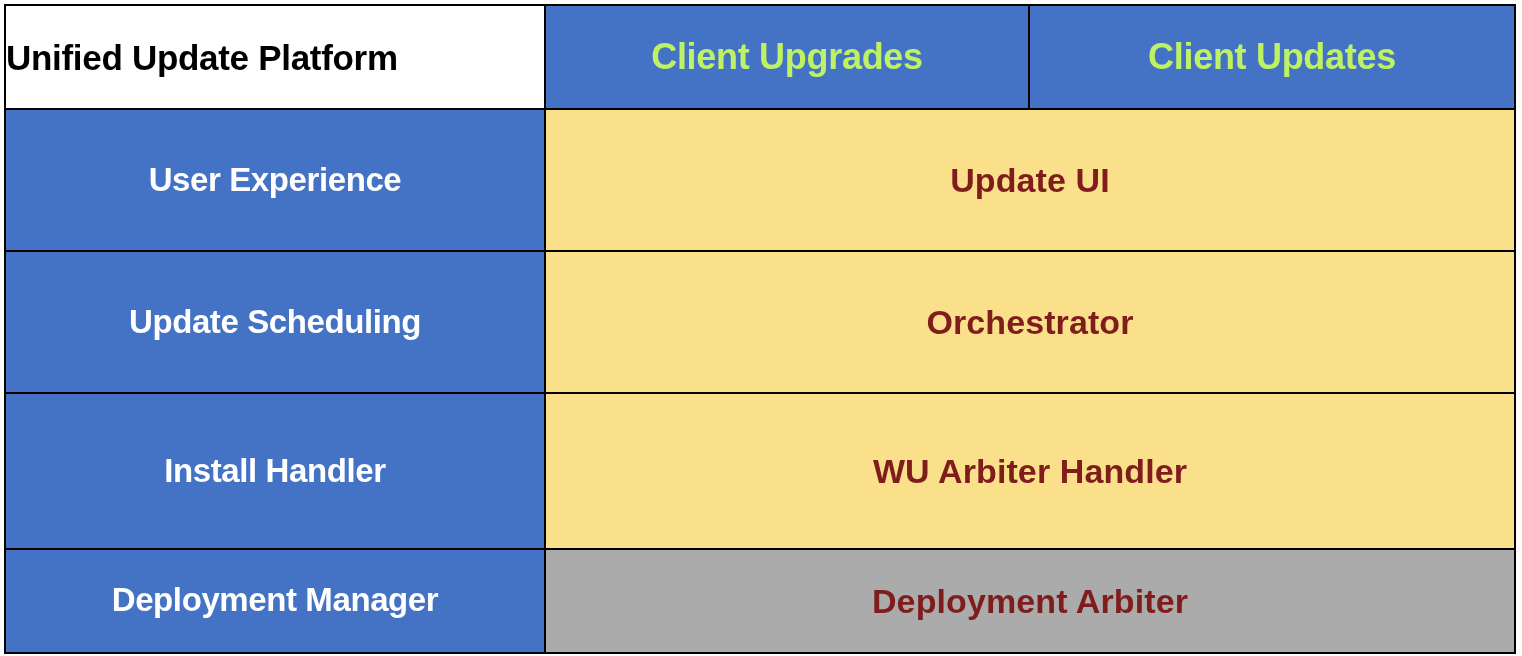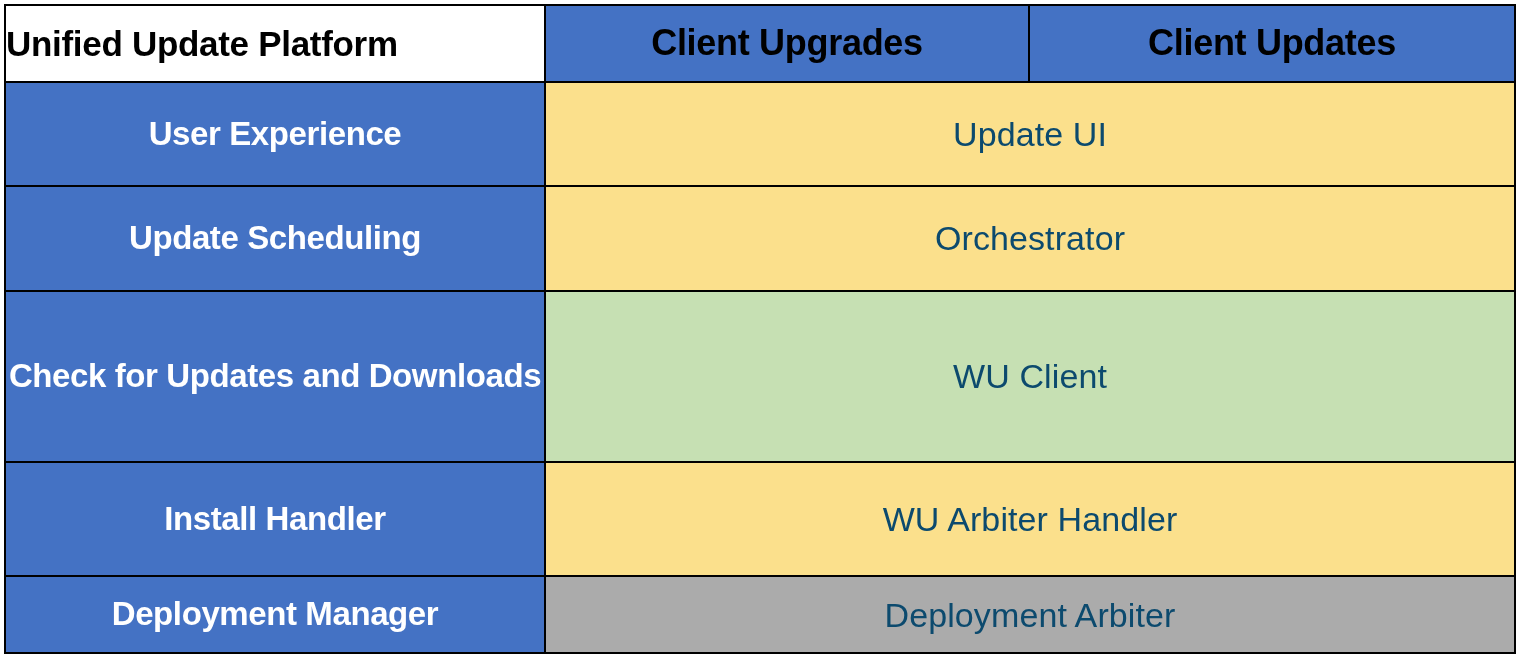--- a/index.html
+++ b/index.html
@@ -42,43 +42,43 @@
     border-color: #ffffff #ffffff #ffffff #ffffff;
     color: #000000;
     font-weight: bold;
     font-size: 35px;
     text-align: left;
     padding-left: 16px;
     letter-spacing: -0.3px;
   }
   .hdr-blue {
     background: #4472C4;
-    color: #000000;
+    color: #bef264;
     font-weight: bold;
     font-size: 36px;
     text-align: center;
     letter-spacing: -0.3px;
   }
 
   
   .row-label {
     background: #4472C4;
     color: #ffffff;
     font-weight: bold;
     font-size: 33px;
     text-align: center;
     padding-left: 14px;
     padding-right: 6px;
     letter-spacing: -0.4px;
   }
 
   
   .cell {
-    color: #0c4a6e;
-    font-weight: normal;
+    color: #7f1d1d;
+    font-weight: bold;
     font-size: 34px;
     text-align: center;
     letter-spacing: 0.1px;
   }
   .fill-yellow { background: #FBE08C; }
   .fill-green  { background: #C6E0B3; }
   .fill-gray   { background: #ABABAB; }
 
   
   .r-head  { height: 64px; margin-top: 44px; }
@@ -109,24 +109,20 @@
     <tr class="r-ux">
       <td class="row-label">User Experience</td>
       <td class="cell fill-yellow" colspan="2">Update UI</td>
     </tr>
 
     <tr class="r-sched">
       <td class="row-label">Update Scheduling</td>
       <td class="cell fill-yellow" colspan="2">Orchestrator</td>
     </tr>
 
-    <tr class="r-check">
-      <td class="row-label">Check for Updates and Downloads</td>
-      <td class="cell fill-green" colspan="2">WU Client</td>
-    </tr>
 
     <tr class="r-inst">
       <td class="row-label">Install Handler</td>
       <td class="cell fill-yellow" colspan="2">WU Arbiter Handler</td>
     </tr>
 
     <tr class="r-dep">
       <td class="row-label">Deployment Manager</td>
       <td class="cell fill-gray" colspan="2">Deployment Arbiter</td>
     </tr>

